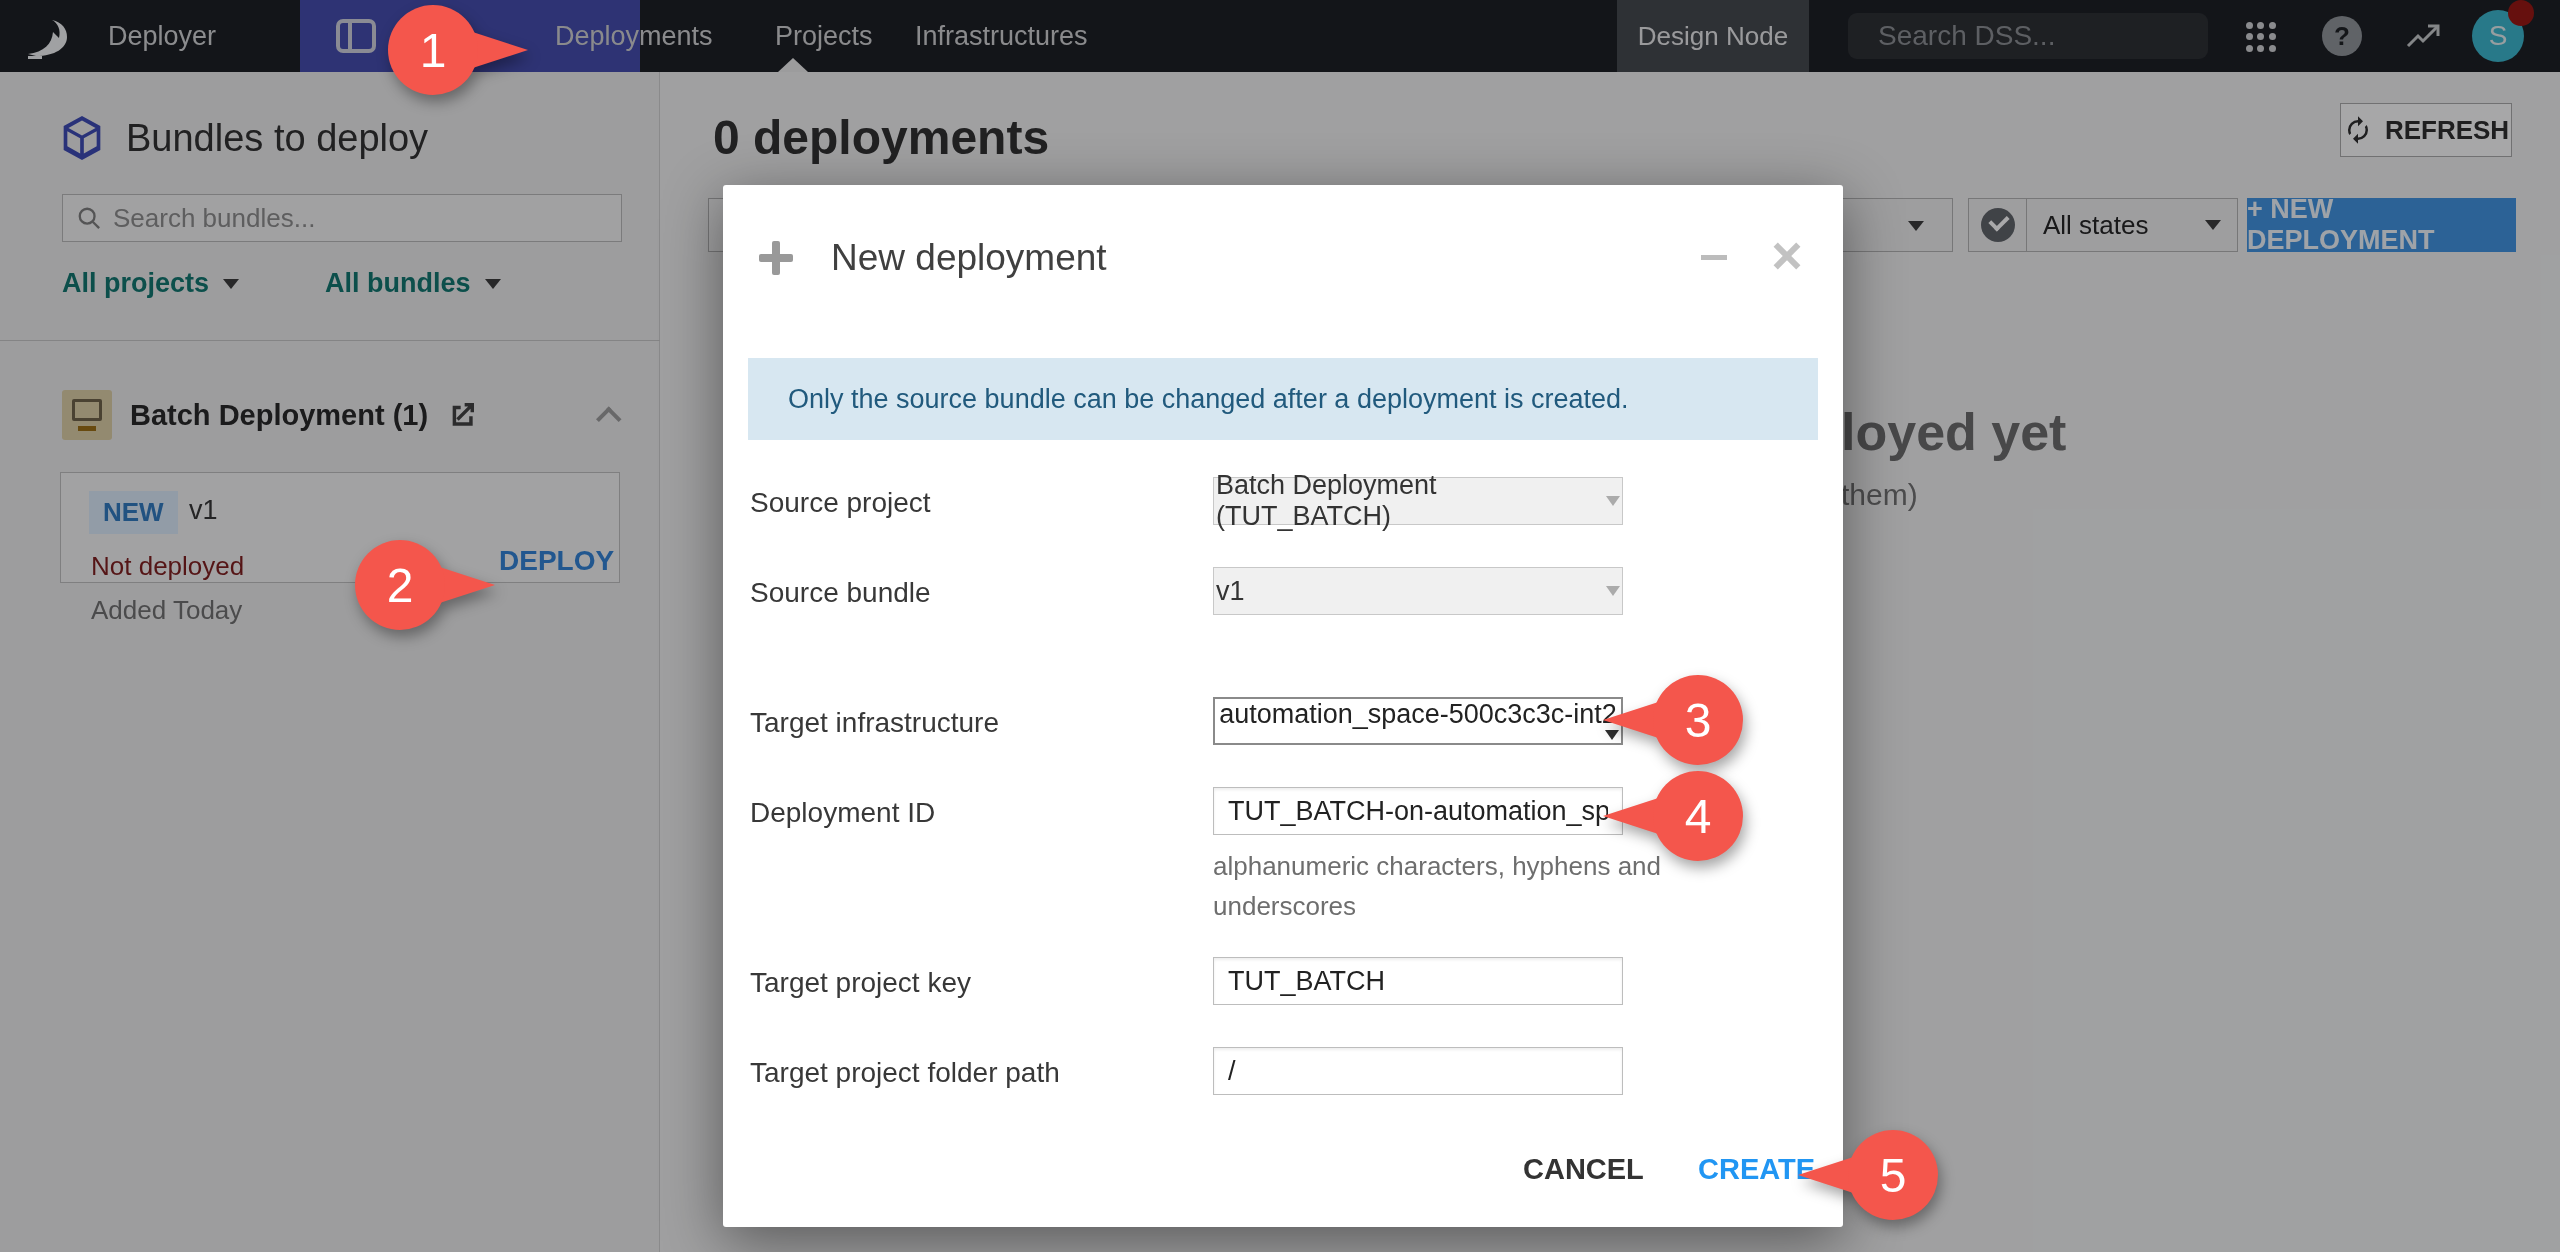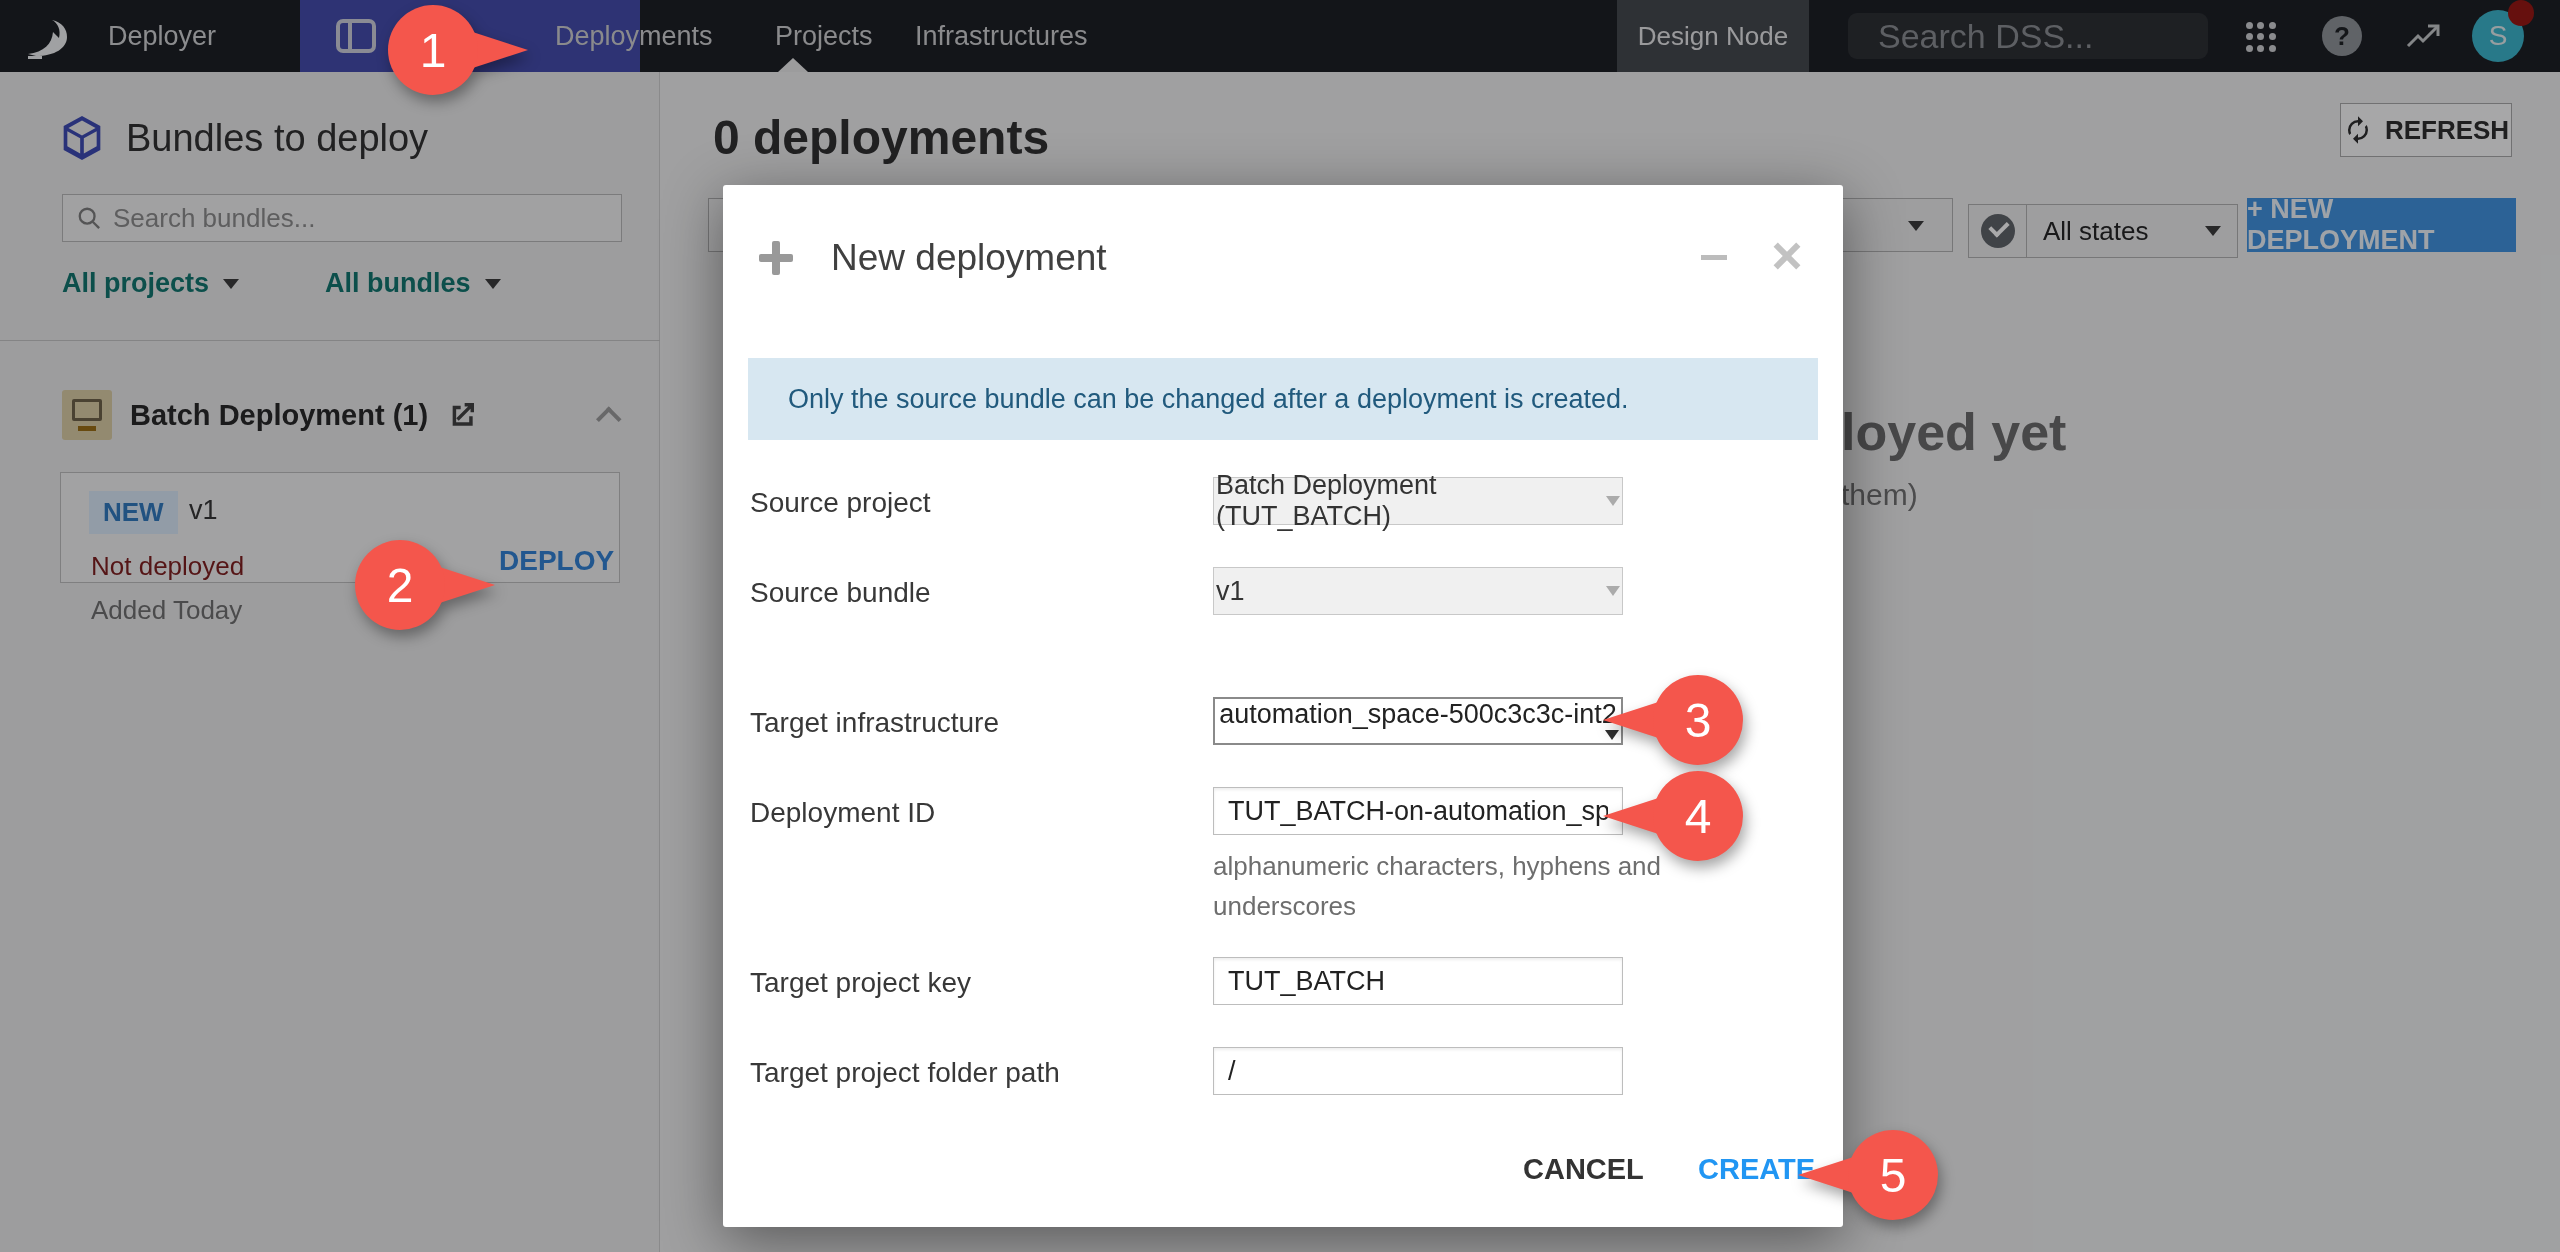--- a/index.html
+++ b/index.html
@@ -13,21 +13,21 @@
   .brand { position:absolute; left:108px; top:0; height:72px; line-height:72px; color:#d2d3d5; font-size:27px; }
   .proj-tab { position:absolute; left:300px; top:0; width:340px; height:72px; background:#424aad; display:flex; align-items:center; gap:18px; padding-left:36px; }
   .proj-tab .tab-label { color:#d7d9e6; font-size:27px; white-space:nowrap; overflow:hidden; }
   .nav-item { position:absolute; top:0; height:72px; line-height:72px; color:#cfd0d2; font-size:27px; }
   .nav-deployments { left:555px; }
   .nav-projects { left:775px; }
   .nav-infrastructures { left:915px; }
   .nav-caret { position:absolute; left:778px; top:58px; width:0; height:0; border-left:15px solid transparent; border-right:15px solid transparent; border-bottom:14px solid #ececec; }
   .design-node { position:absolute; left:1617px; top:0; width:192px; height:72px; background:#43474c; color:#e8e9ea; font-size:26px; display:flex; align-items:center; justify-content:center; }
   .dss-search { position:absolute; left:1848px; top:13px; width:360px; height:46px; background:#2a2d31; border-radius:9px; display:flex; align-items:center; padding:0 16px; gap:14px; }
-  .dss-search input { flex:1; background:transparent; border:none; outline:none; color:#f0abfc; font-size:34px; font-family:inherit; }
+  .dss-search input { flex:1; background:transparent; border:none; outline:none; color:#f0abfc; font-size:28px; font-family:inherit; }
   .dss-search input::placeholder { color:#8b8e92; }
   .grid-icon { position:absolute; left:2246px; top:22px; width:30px; height:30px; display:grid; grid-template-columns:repeat(3,1fr); gap:4px; }
   .grid-icon span { width:7px; height:7px; border-radius:50%; background:#d0d2d4; }
   .help-icon { position:absolute; left:2322px; top:16px; width:40px; height:40px; border-radius:50%; background:#8f9499; color:#1b1e21; font-size:26px; font-weight:bold; display:flex; align-items:center; justify-content:center; }
   .trend-icon { position:absolute; left:2404px; top:18px; }
   .avatar { position:absolute; left:2472px; top:10px; width:52px; height:52px; border-radius:50%; background:#3ab6cc; color:#e3eef0; font-size:28px; display:flex; align-items:center; justify-content:center; }
   .avatar-dot { position:absolute; left:2508px; top:0px; width:26px; height:26px; border-radius:50%; background:#991510; }
 
   
   .sidebar { position:absolute; left:0; top:72px; width:660px; height:1180px; background:#ededed; border-right:1px solid #cfcfcf; }
@@ -53,21 +53,21 @@
   .bundle-added { position:absolute; left:30px; top:122px; font-size:26px; color:#6f6f6f; }
   .deploy-link { position:absolute; left:438px; top:72px; font-size:28px; font-weight:bold; color:#3082d6; }
 
   
   .main { position:absolute; left:661px; top:72px; width:1899px; height:1180px; background:#f2f2f2; }
   .main-heading { position:absolute; left:52px; top:38px; font-size:48px; font-weight:600; color:#2f2f2f; }
   .refresh-btn { position:absolute; left:1679px; top:31px; width:172px; height:54px; background:#fcfcfc; border:1px solid #a9a9a9; display:flex; align-items:center; justify-content:center; gap:12px; font-size:26px; font-weight:bold; color:#2b2b2b; }
   .filter-sliver { position:absolute; left:47px; top:126px; width:60px; height:54px; border:1px solid #b3b3b3; background:#f6f6f6; }
   .partial-dd { position:absolute; left:1178px; top:126px; width:114px; height:54px; border:1px solid #b3b3b3; background:#efefef; }
   .partial-dd .caret-down { position:absolute; right:28px; top:22px; }
-  .states-dd { position:absolute; left:1307px; top:132px; width:270px; height:54px; border:1px solid #b3b3b3; background:#efefef; display:flex; align-items:center; }
+  .states-dd { position:absolute; left:1307px; top:126px; width:270px; height:54px; border:1px solid #b3b3b3; background:#efefef; display:flex; align-items:center; }
   .states-icon-box { width:58px; height:100%; border-right:1px solid #b3b3b3; display:flex; align-items:center; justify-content:center; }
   .check-circle { width:34px; height:34px; border-radius:50%; background:#5f6368; position:relative; }
   .check-circle::after { content:""; position:absolute; left:9px; top:7px; width:14px; height:8px; border-left:4px solid #fff; border-bottom:4px solid #fff; transform:rotate(-45deg); }
   .states-label { margin-left:16px; font-size:26px; color:#222; }
   .states-dd .caret-down { margin-left:auto; margin-right:16px; }
   .new-dep-btn { position:absolute; left:1586px; top:126px; width:269px; height:54px; background:#3f93e0; color:#f0f6fc; font-size:27px; font-weight:bold; display:flex; align-items:center; justify-content:center; }
   .bg-big-text { position:absolute; left:1180px; top:330px; font-size:52px; font-weight:600; color:#6b6b6b; }
   .bg-small-text { position:absolute; left:1180px; top:406px; font-size:30px; color:#707070; }
 
   

